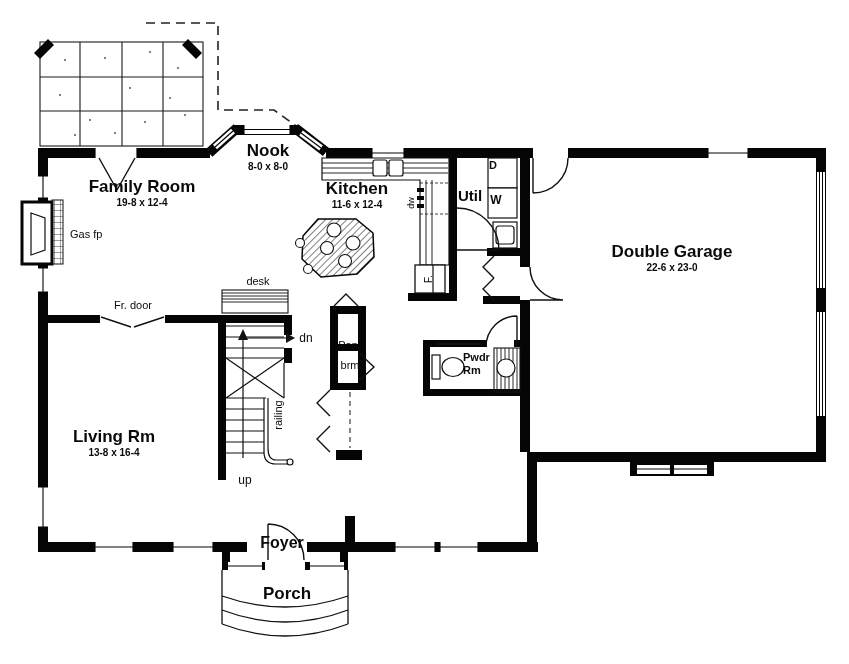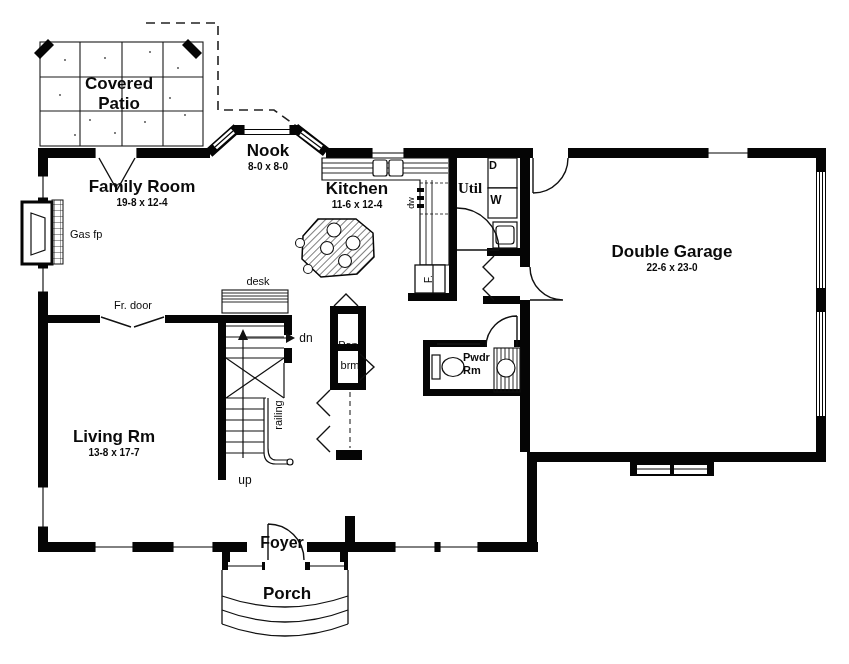--- a/index.html
+++ b/index.html
@@ -235,47 +235,46 @@
   </g>
 
   <g stroke="#111" stroke-width="1.3" fill="none">
     <path d="M222,570 V624 M348,570 V624"></path>
     <path d="M222,596 Q285,618 348,596"></path>
     <path d="M222,610 Q285,634 348,610"></path>
     <path d="M222,624 Q285,648 348,624"></path>
   </g>
 </svg>
 
-  <div class="lbl wrap s17" style="left:119px;top:74px;width:112px;"><span>Covered Patio</span></div>
 
   <div class="lbl s17" style="left:142px;top:177px;">
     <span>Family Room</span>
     <span class="dims">19-8 x 12-4</span>
   </div>
 
   <div class="lbl s17" style="left:268px;top:141px;">
     <span>Nook</span>
     <span class="dims">8-0 x 8-0</span>
   </div>
 
   <div class="lbl s17" style="left:357px;top:179px;">
     <span>Kitchen</span>
     <span class="dims">11-6 x 12-4</span>
   </div>
 
-  <div class="lbl s15" style="left:470px;top:180px;font-family:Liberation Serif, serif;"><span>Util</span></div>
+  <div class="lbl s15" style="left:470px;top:187px;"><span>Util</span></div>
 
   <div class="lbl s17" style="left:672px;top:242px;">
     <span>Double Garage</span>
     <span class="dims">22-6 x 23-0</span>
   </div>
 
   <div class="lbl s17" style="left:114px;top:427px;">
     <span>Living Rm</span>
-    <span class="dims">13-8 x 17-7</span>
+    <span class="dims">13-8 x 16-4</span>
   </div>
 
 
   <div class="lbl wrap left s13" style="left:463px;top:351px;width:44px;"><span>Pwdr Rm</span></div>
 
   <div class="lbl s16" style="left:282px;top:489px;margin-top:45px;"><span>Foyer</span></div>
 
   <div class="lbl s17" style="left:287px;top:584px;"><span>Porch</span></div>
 
   <div class="lbl left w400 s13" style="left:70px;top:228px;"><span>Gas fp</span></div>

